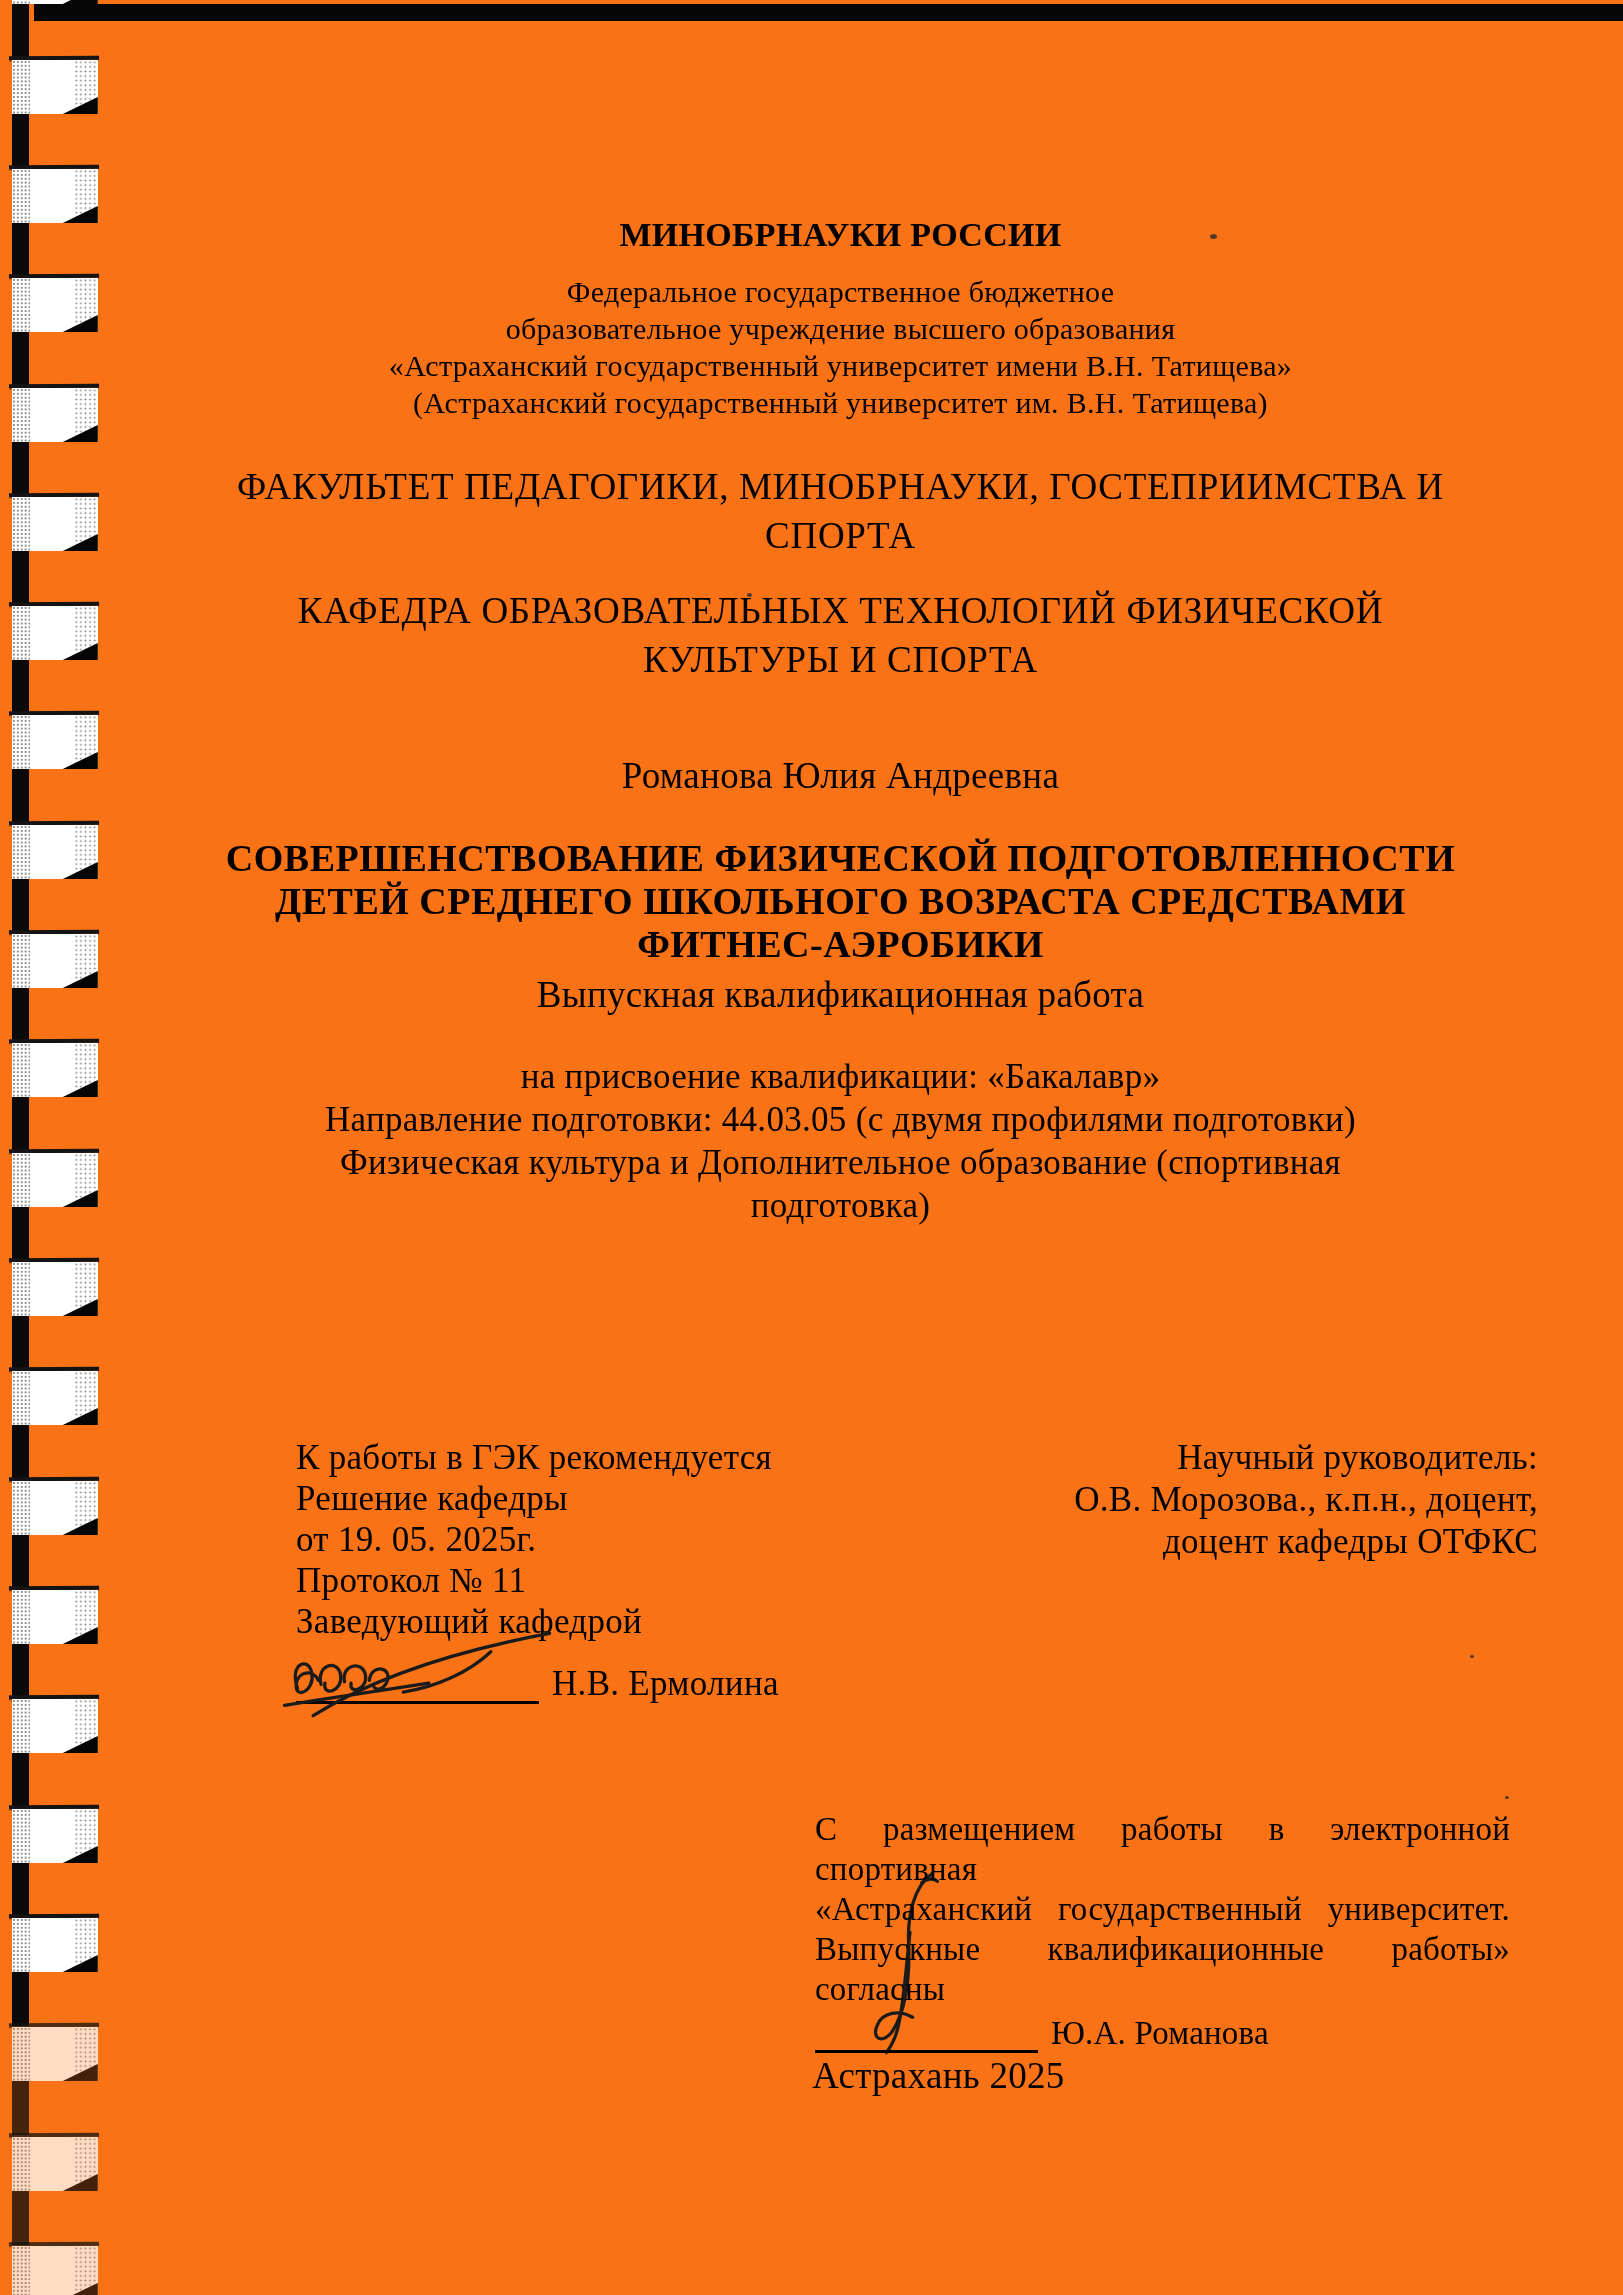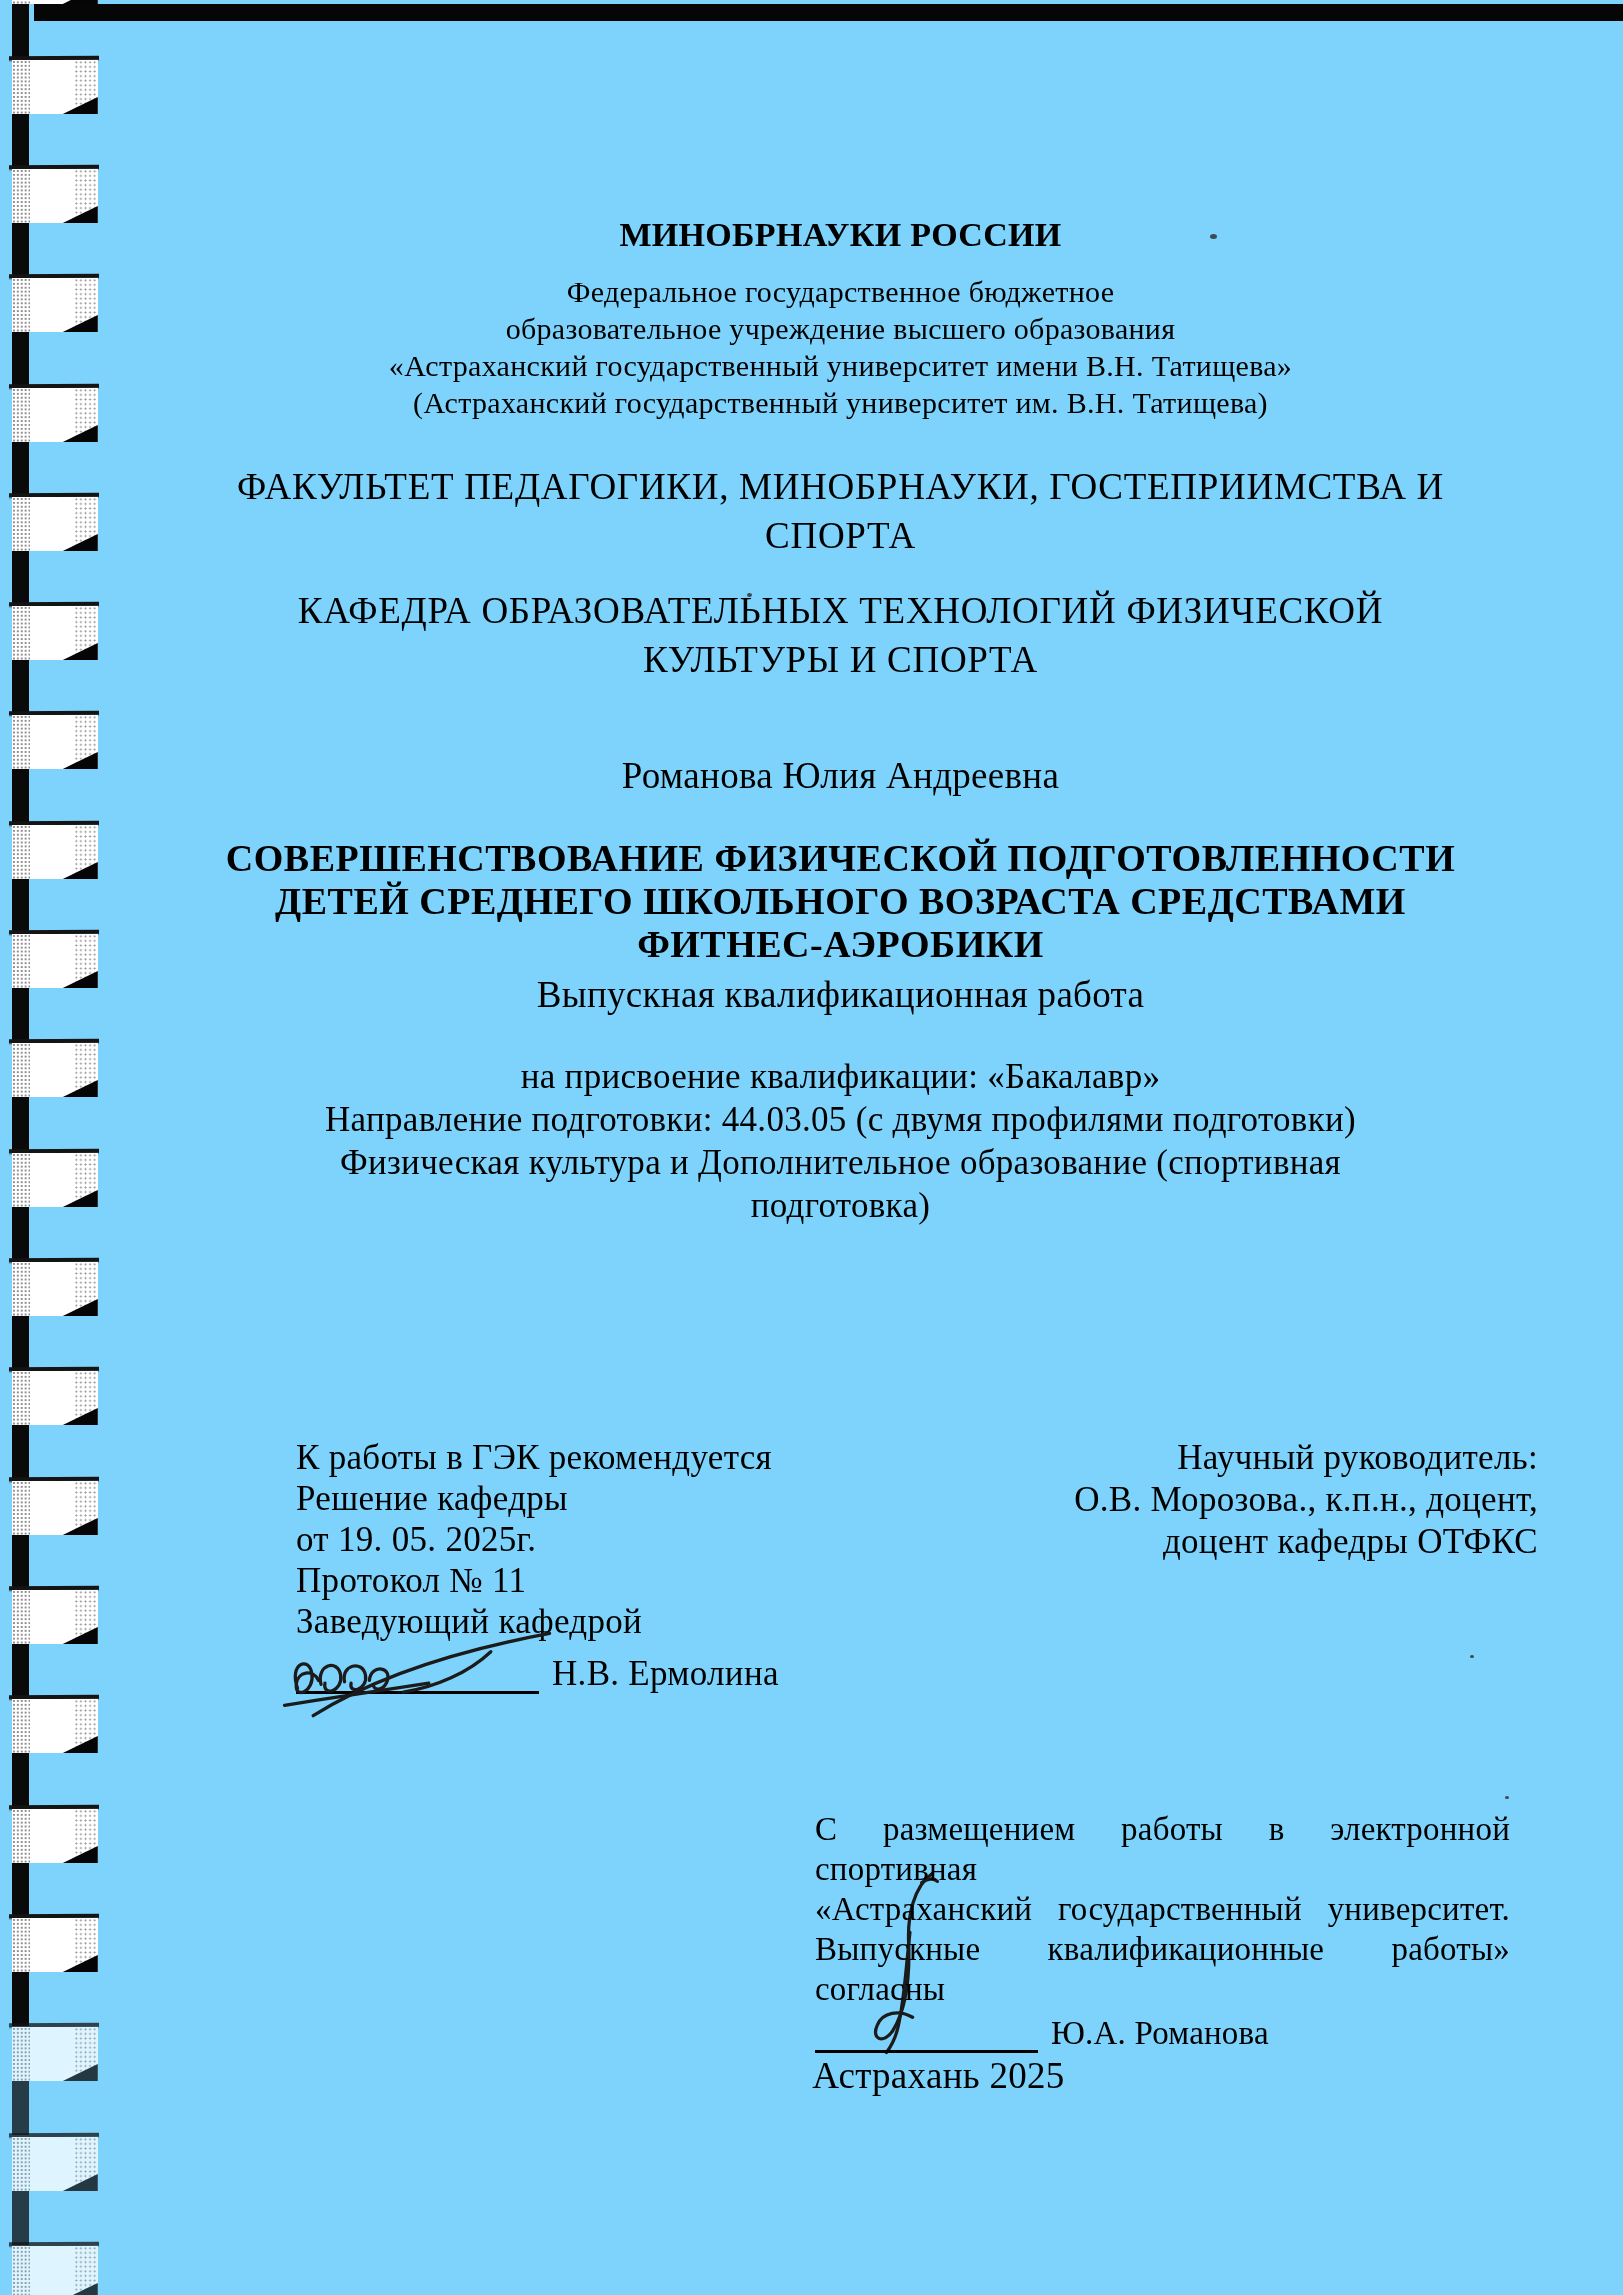--- a/index.html
+++ b/index.html
@@ -1,19 +1,19 @@
 <!DOCTYPE html>
 <html style="font-size:10.5px"><head>
 <meta charset="utf-8">
 <style>
   html,body{margin:0;padding:0;background:#e8e8e8;}
   .page{
     position:relative;
     width:1623px;height:2295px;
-    background:#7dd3fc;
+    background:#f97316;
     overflow:hidden;
     font-family:"Liberation Serif","DejaVu Serif",serif;
     color:#000;
   }
   
   .top-edge-bar{
     position:absolute;top:3.9px;left:34px;width:1589px;height:17px;
     background:#060606;
   }
   .speck{position:absolute;background:#2a2a2a;border-radius:50%;opacity:.8;}
@@ -59,21 +59,21 @@
   .supervisor{
     position:absolute;left:1001px;top:1437px;width:537px;
     font-size:35px;line-height:42px;text-align:right;letter-spacing:0.3px;
   }
   .library{
     position:absolute;left:815px;top:1809px;width:695px;
     font-size:33px;line-height:40px;text-align:left;letter-spacing:0.2px;
   }
   .library .jline{text-align:justify;text-align-last:justify;}
 
-  .sig-row{white-space:nowrap;margin-top:11px;}
+  .sig-row{white-space:nowrap;margin-top:21px;}
   .sig-line{
     display:inline-block;height:34px;border-bottom:3.3px solid #000;
     vertical-align:bottom;margin-right:13px;
   }
   .approval .sig-line{width:243px;}
   .library .sig-row{margin-top:3.9px;}
   .library .sig-line{width:223px;}
   .sig-svg{position:absolute;pointer-events:none;}
   #sig-ermolina{left:275px;top:1623px;}
   #sig-romanova{left:864px;top:1867px;}

